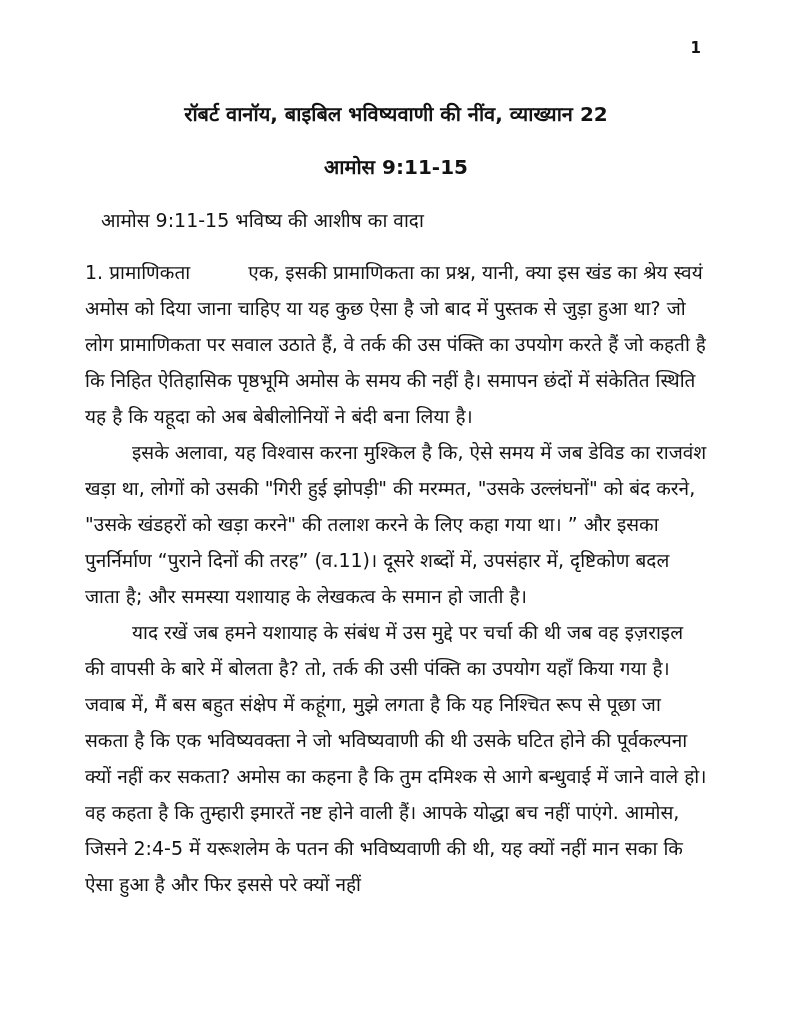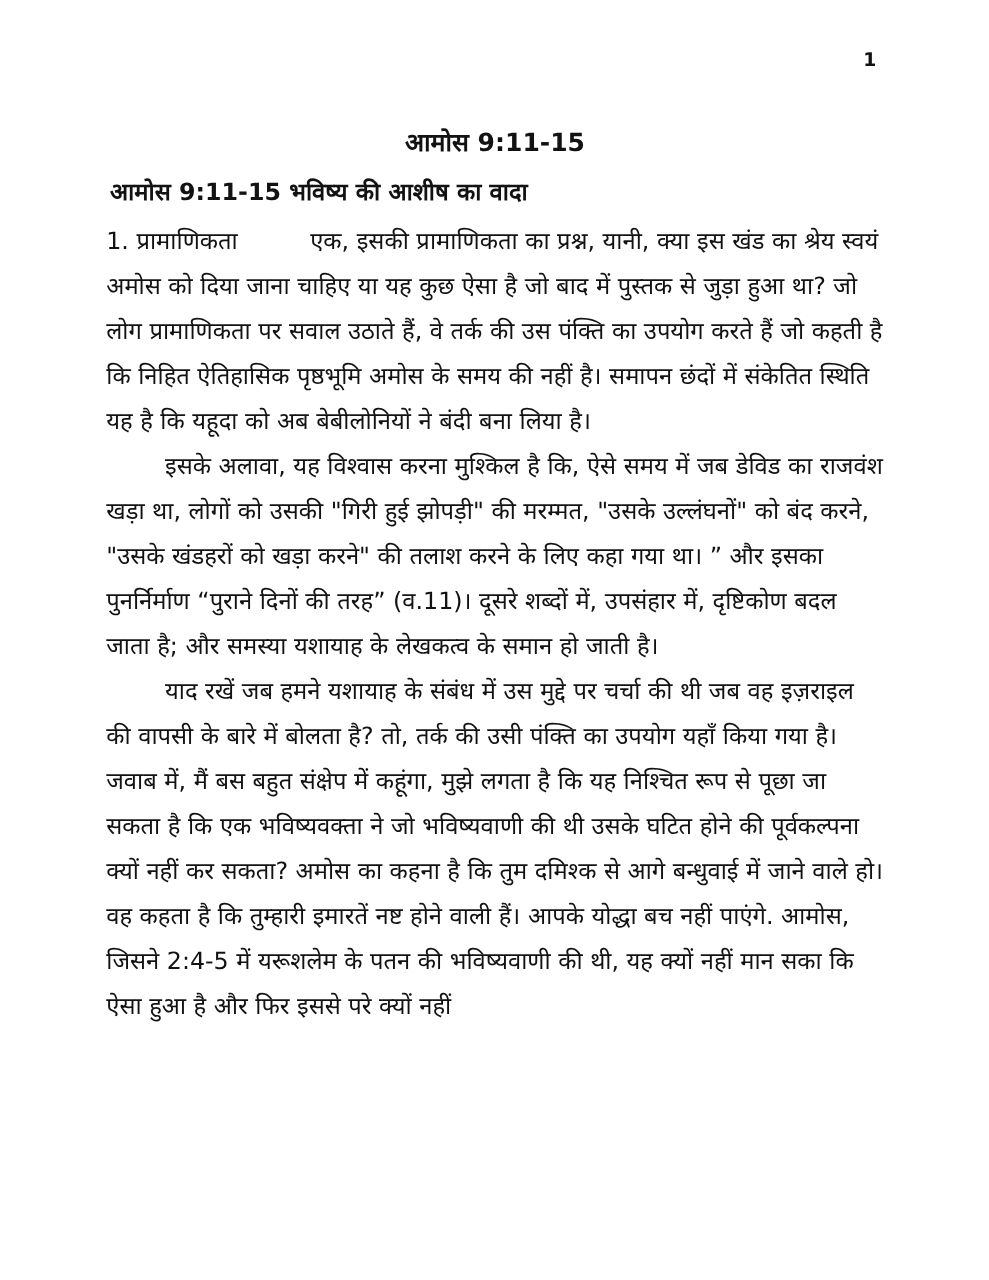--- a/index.html
+++ b/index.html
@@ -37,29 +37,29 @@
     font-weight: 700;
     font-size: 20px;
     line-height: 37px;
     margin: 0;
   }
   .doc-subtitle {
     text-align: center;
     font-weight: 700;
     font-size: 20px;
     line-height: 37px;
-    margin: 0;
+    margin: 16px;
   }
   p.para {
     margin: 0;
     text-align: left;
   }
   p.heading {
-    margin: 3px;
-    font-weight: 700;
+    margin: 16px;
+    font-weight: 400;
   }
   .indent {
     text-indent: 47px;
   }
   .section-para {
     margin-top: 26px;
   }
   .sec-gap {
     display: inline-block;
     width: 58px;
@@ -67,20 +67,21 @@
 </style>
 </head>
 <body>
 
 <div class="page">
 
   <div class="page-number">1</div>
 
   <div class="content">
 
+    <div class="doc-title">रॉबर्ट वानॉय, बाइबिल भविष्यवाणी की नींव, व्याख्यान 22</div>
 
     <div class="doc-subtitle">आमोस 9:11-15</div>
 
     <p class="heading">आमोस 9:11-15 भविष्य की आशीष का वादा</p>
 
 
     <p class="para section-para"><span>1. प्रामाणिकता</span><span class="sec-gap"></span><span>एक, इसकी प्रामाणिकता का प्रश्न, यानी, क्या इस खंड का श्रेय स्वयं अमोस को दिया जाना चाहिए या यह कुछ ऐसा है जो बाद में पुस्तक से जुड़ा हुआ था? जो लोग प्रामाणिकता पर सवाल उठाते हैं, वे तर्क की उस पंक्ति का उपयोग करते हैं जो कहती है कि निहित ऐतिहासिक पृष्ठभूमि अमोस के समय की नहीं है। समापन छंदों में संकेतित स्थिति यह है कि यहूदा को अब बेबीलोनियों ने बंदी बना लिया है।</span></p>
 
     <p class="para indent">इसके अलावा, यह विश्वास करना मुश्किल है कि, ऐसे समय में जब डेविड का राजवंश खड़ा था, लोगों को उसकी "गिरी हुई झोपड़ी" की मरम्मत, "उसके उल्लंघनों" को बंद करने, "उसके खंडहरों को खड़ा करने" की तलाश करने के लिए कहा गया था। ” और इसका पुनर्निर्माण “पुराने दिनों की तरह” (व.11)। दूसरे शब्दों में, उपसंहार में, दृष्टिकोण बदल जाता है; और समस्या यशायाह के लेखकत्व के समान हो जाती है।</p>
 

